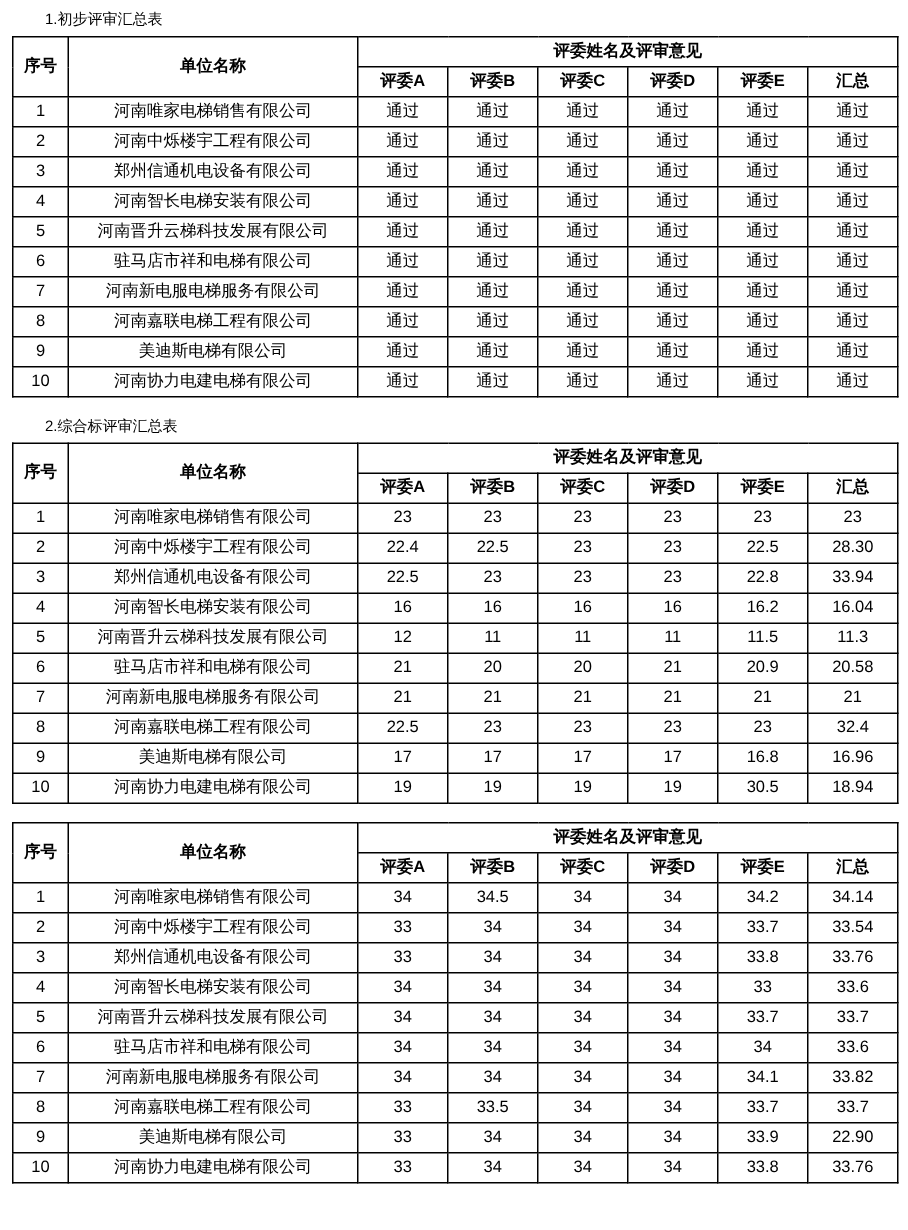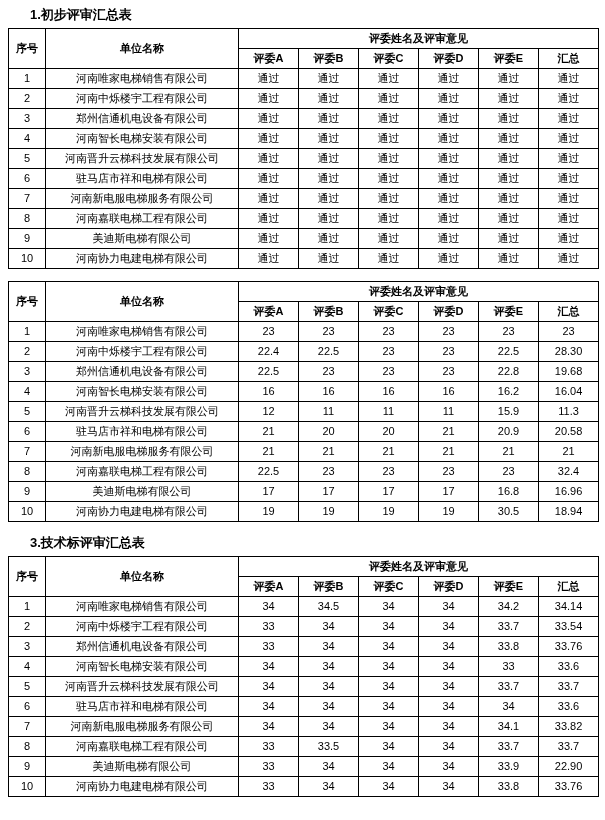--- a/index.html
+++ b/index.html
@@ -18,22 +18,22 @@
     width: 605px;
     height: 820px;
     position: relative;
     box-sizing: border-box;
     padding: 6px 8px 0 8px;
   }
   .section {
     margin-bottom: 4px;
   }
   .section-title {
-    font-size: 13px;
-    font-weight: bold;
+    font-size: 10px;
+    font-weight: normal;
     margin: 0 0 4px 22px;
     letter-spacing: 0px;
   }
   table.tbl {
     border-collapse: collapse;
     width: 590px;
     margin: 0 auto;
     table-layout: fixed;
   }
   table.tbl td, table.tbl th {
@@ -209,20 +209,21 @@
           <td>通过</td>
           <td>通过</td>
         </tr>
       </tbody>
     </table>
   </div>
 
   <div class="spacer-8"></div>
 
   <div class="section">
+    <div class="section-title">2.综合标评审汇总表</div>
     <table class="tbl">
       <colgroup>
         <col class="c-idx">
           <col class="c-name">
         <col class="c-j">
           <col class="c-j">
           <col class="c-j">
           <col class="c-j">
           <col class="c-j">
           <col class="c-total">
@@ -264,40 +265,40 @@
           <td>28.30</td>
         </tr>
         <tr>
           <td>3</td>
           <td class="name-cell">郑州信通机电设备有限公司</td>
           <td>22.5</td>
           <td>23</td>
           <td>23</td>
           <td>23</td>
           <td>22.8</td>
-          <td>19.68</td>
+          <td>33.94</td>
         </tr>
         <tr>
           <td>4</td>
           <td class="name-cell">河南智长电梯安装有限公司</td>
           <td>16</td>
           <td>16</td>
           <td>16</td>
           <td>16</td>
           <td>16.2</td>
           <td>16.04</td>
         </tr>
         <tr>
           <td>5</td>
           <td class="name-cell">河南晋升云梯科技发展有限公司</td>
           <td>12</td>
           <td>11</td>
           <td>11</td>
           <td>11</td>
-          <td>15.9</td>
+          <td>11.5</td>
           <td>11.3</td>
         </tr>
         <tr>
           <td>6</td>
           <td class="name-cell">驻马店市祥和电梯有限公司</td>
           <td>21</td>
           <td>20</td>
           <td>20</td>
           <td>21</td>
           <td>20.9</td>
@@ -343,21 +344,20 @@
           <td>30.5</td>
           <td>18.94</td>
         </tr>
       </tbody>
     </table>
   </div>
 
   <div class="spacer-8"></div>
 
   <div class="section">
-    <div class="section-title">3.技术标评审汇总表</div>
     <table class="tbl">
       <colgroup>
         <col class="c-idx">
           <col class="c-name">
         <col class="c-j">
           <col class="c-j">
           <col class="c-j">
           <col class="c-j">
           <col class="c-j">
           <col class="c-total">

